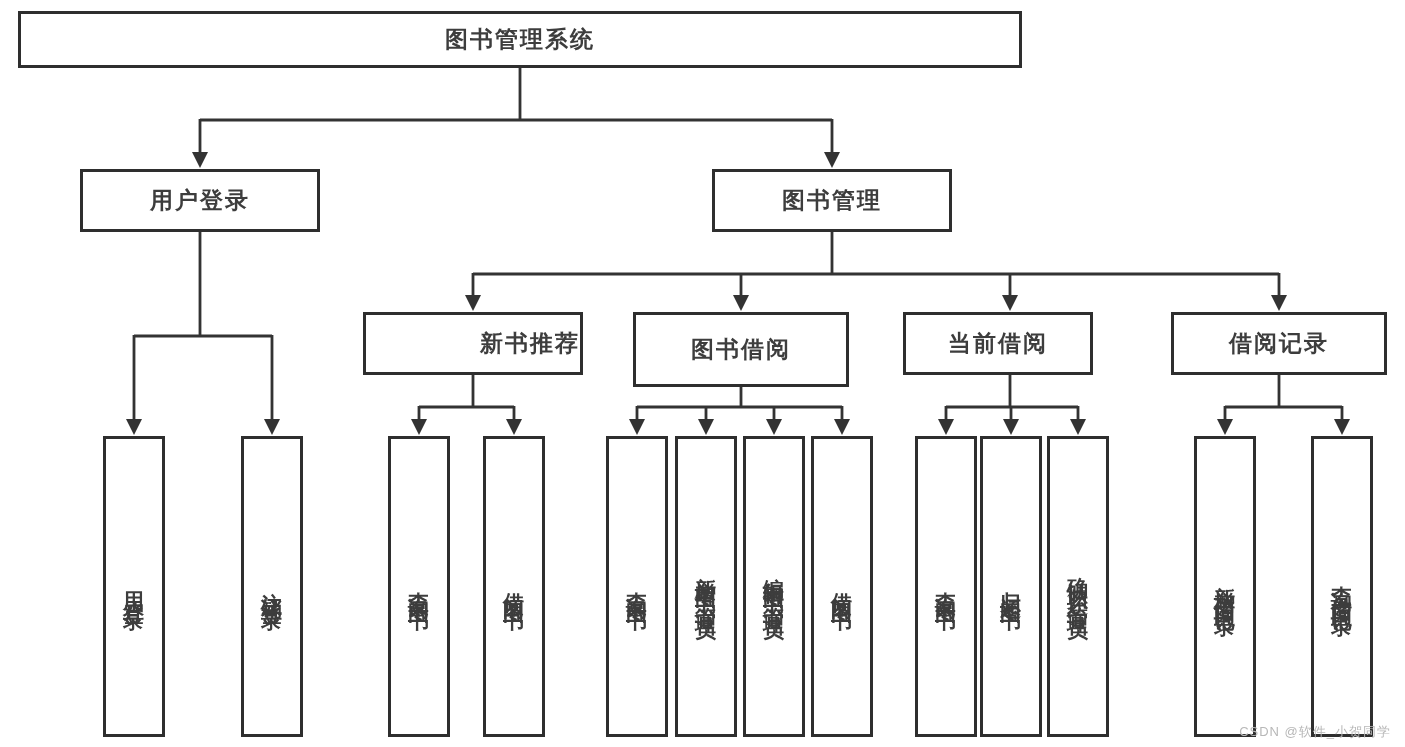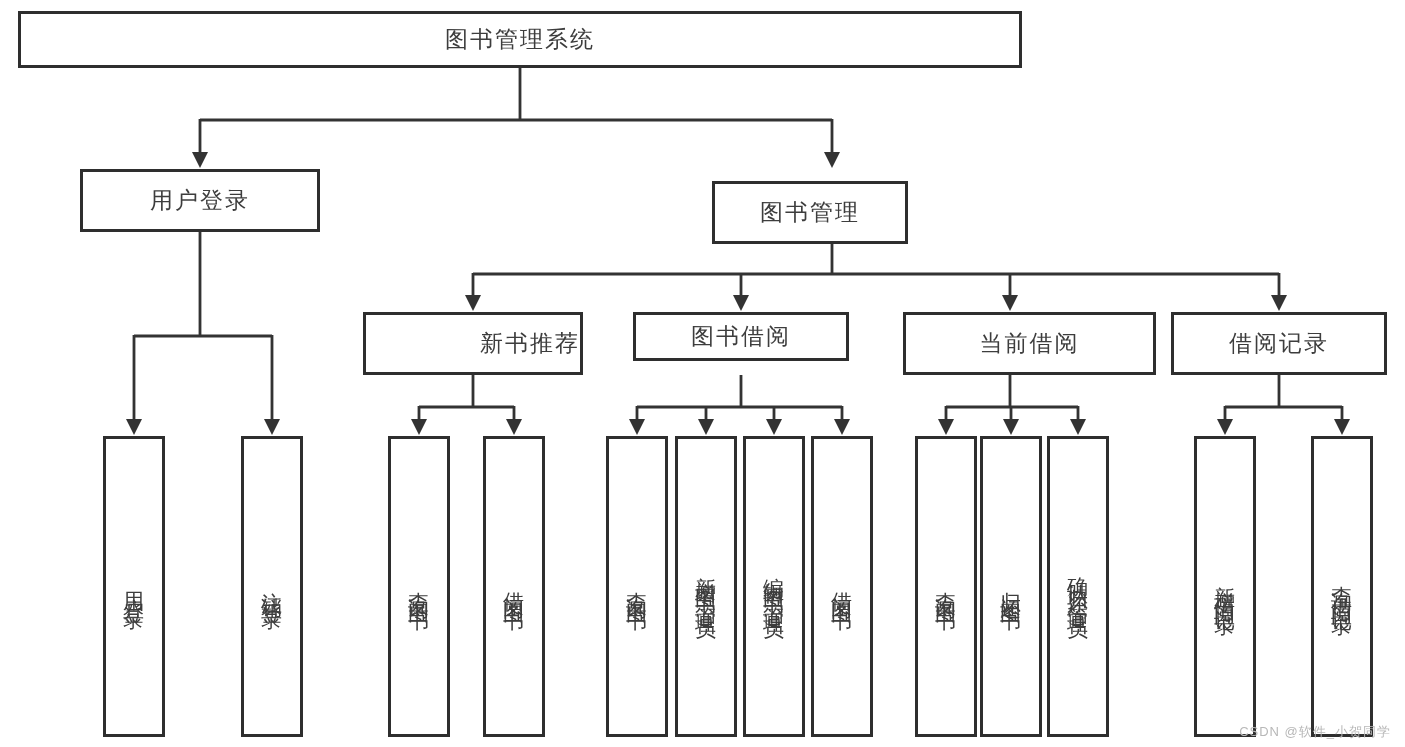--- a/index.html
+++ b/index.html
@@ -25,20 +25,21 @@
     position: absolute;
     box-sizing: border-box;
     background: #ffffff;
     border: 3px solid #2e2e2e;
     color: #3d3d3d;
     display: flex;
     align-items: center;
     justify-content: center;
     z-index: 2;
     text-align: center;
+    font-weight: bold;
   }
   .node.h {
     font-size: 23px;
     letter-spacing: 2px;
     white-space: nowrap;
   }
   .node.v {
     writing-mode: vertical-rl;
     text-orientation: mixed;
     font-size: 21px;
@@ -101,31 +102,31 @@
     </g>
   </svg>
 
   <div class="node h" style="left:18px; top:11px; width:1004px; height:57px;">
     <span>图书管理系统</span>
   </div>
 
   <div class="node h" style="left:80px; top:169px; width:240px; height:63px;">
     <span>用户登录</span>
   </div>
-  <div class="node h" style="left:712px; top:181px; width:196px; height:63px;text-align:center;">
+  <div class="node h" style="left:712px; top:169px; width:240px; height:63px;text-align:center;">
     <span>图书管理</span>
   </div>
 
   <div class="node h" style="left:363px; top:312px; width:220px; height:63px;justify-content:flex-end;">
     <span>新书推荐</span>
   </div>
-  <div class="node h" style="left:633px; top:312px; width:216px; height:49px;">
+  <div class="node h" style="left:633px; top:312px; width:216px; height:75px;">
     <span>图书借阅</span>
   </div>
-  <div class="node h" style="left:903px; top:312px; width:253px; height:63px;">
+  <div class="node h" style="left:903px; top:312px; width:190px; height:63px;">
     <span>当前借阅</span>
   </div>
   <div class="node h" style="left:1171px; top:312px; width:216px; height:63px;">
     <span>借阅记录</span>
   </div>
 
   <div class="node v" style="left:103px; top:436px; width:62px; height:301px;">
     <span>用户登录</span>
   </div>
   <div class="node v" style="left:241px; top:436px; width:62px; height:301px;">

